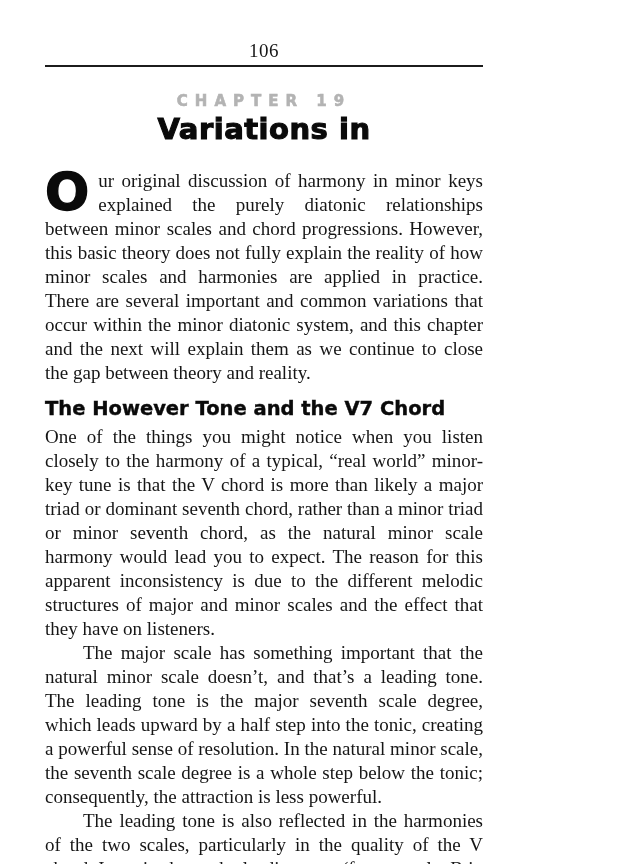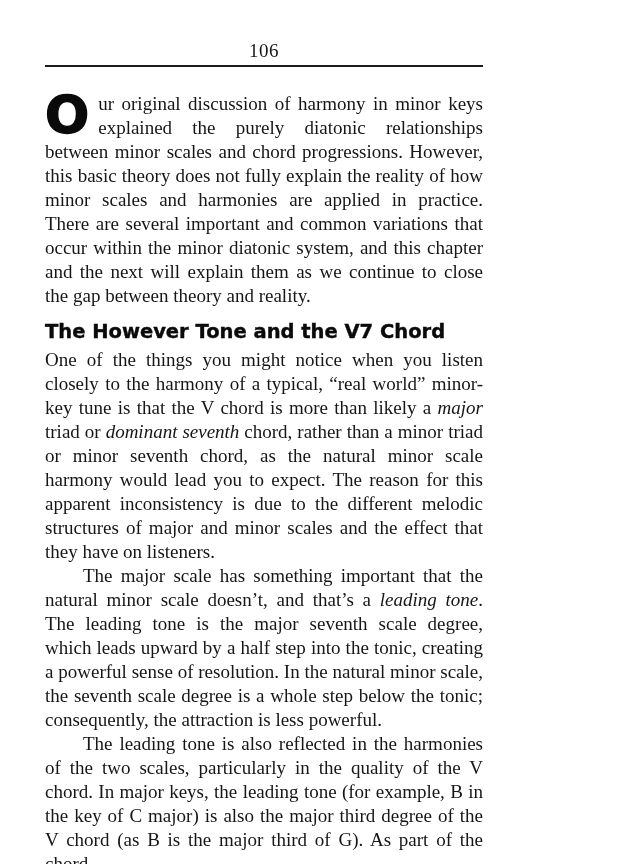--- a/index.html
+++ b/index.html
@@ -73,29 +73,31 @@
   h2.section {
     font-family: "DejaVu Sans", sans-serif;
     font-weight: bold;
     font-size: 19.5px;
     line-height: 24px;
     color: #0a0a0a;
     -webkit-text-stroke: 0.4px #0a0a0a;
     margin: 12px 0 4px 0;
     text-align: left;
   }
-  .it { font-style: italic; }
+  .it { }
 </style>
 </head>
 <body style="color: rgb(22, 22, 22);">
 
 <div class="page">
   <div class="pagenum">106</div>
   <hr class="rule">
+  <div class="chapter-label" style="color: rgb(179, 179, 179);">CHAPTER 19</div>
   <div class="chapter-title">
+    <div>Variations in</div>
   </div>
   <main class="body-text">
       <p><span class="dropcap">O</span><span>ur original discussion of harmony in minor keys explained the purely diatonic relationships between minor scales and chord progressions. However, this basic theory does not fully explain the reality of how minor scales and harmonies are applied in practice. There are several important and common variations that occur within the minor diatonic system, and this chapter and the next will explain them as we continue to close the gap between theory and reality.</span></p>
       <h2 class="section">The However Tone and the V7 Chord</h2>
       <p><span>One of the things you might notice when you listen closely to the harmony of a typical, “real world” minor-key tune is that the V chord is more than likely a </span><span class="it">major</span><span> triad or </span><span class="it">dominant seventh</span><span> chord, rather than a minor triad or minor seventh chord, as the natural minor scale harmony would lead you to expect. The reason for this apparent inconsistency is due to the different melodic structures of major and minor scales and the effect that they have on listeners.</span></p>
       <p class="indent"><span>The major scale has something important that the natural minor scale doesn’t, and that’s a </span><span class="it">leading tone</span><span>. The leading tone is the major seventh scale degree, which leads upward by a half step into the tonic, creating a powerful sense of resolution. In the natural minor scale, the seventh scale degree is a whole step below the tonic; consequently, the attraction is less powerful.</span></p>
       <p class="indent"><span>The leading tone is also reflected in the harmonies of the two scales, particularly in the quality of the V chord. In major keys, the leading tone (for example, B in the key of C major) is also the major third degree of the V chord (as B is the major third of G). As part of the chord,</span></p>
     </main>
 </div>
 

